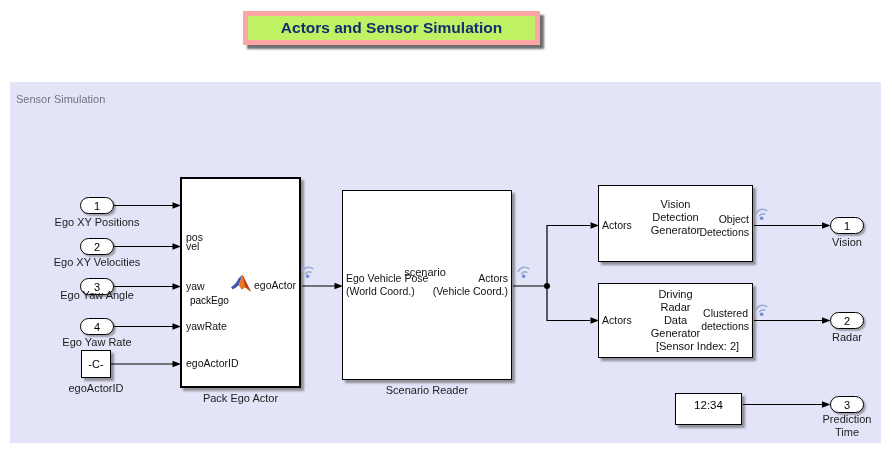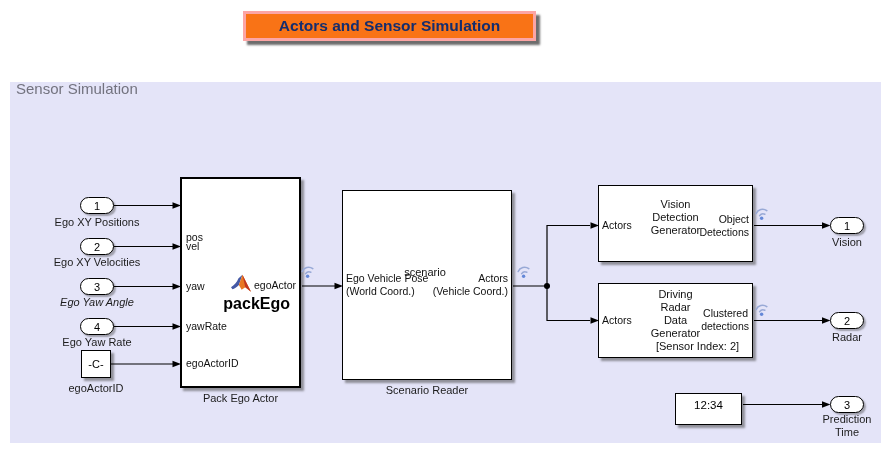--- a/index.html
+++ b/index.html
@@ -4,32 +4,32 @@
 <style>
   html,body{margin:0;padding:0;}
   body{
     width:892px;height:457px;position:relative;background:#ffffff;
     font-family:"Liberation Sans", sans-serif;color:#000;overflow:hidden;
   }
   .abs{position:absolute;}
   
   .title-box{
     left:243px;top:11px;width:287px;height:24px;
-    background:#f97316;border:3px solid #fca5a5;
+    background:#bef264;border:5px solid #fca5a5;
     box-shadow:4px 4px 2px rgba(30,30,30,0.65);
     text-align:center;line-height:24px;
     font-size:15.5px;font-weight:bold;color:#142d6e;
   }
   
   .region{
     left:10px;top:82px;width:871px;height:361px;
     background:#e4e4f8;
   }
   .region-label{
-    left:16px;top:80px;font-size:15px;color:#73737f;
+    left:16px;top:93px;font-size:11px;color:#73737f;
   }
   
   .block{
     background:#fff;border:1.2px solid #000;
     box-shadow:3px 3px 2px rgba(60,60,60,0.5);
     box-sizing:border-box;
   }
   .block.thick{border-width:2.4px;}
   .oval{
     width:34px;height:17px;background:#fff;border:1.2px solid #000;
@@ -38,38 +38,38 @@
   }
   .blk-label{font-size:11px;color:#1c1c1c;text-align:center;line-height:13px;}
   .port-txt{font-size:10.5px;color:#111;line-height:13px;white-space:nowrap;}
   .center-txt{font-size:11px;color:#111;line-height:13px;text-align:center;white-space:nowrap;}
   .right-txt{text-align:right;}
   .clock-box{
     left:675px;top:393px;width:67px;height:32px;
     text-align:center;line-height:22px;font-size:11.5px;
   }
   svg.wires{left:0;top:0;pointer-events:none;}
-  .mlb{font-weight:bold;font-size:16px;text-align:right;}
+  .mlb{font-weight:normal;font-size:10px;text-align:left;}
 </style>
 </head>
 <body>
 
 <div class="abs title-box">Actors and Sensor Simulation</div>
 
 <div class="abs region"></div>
 <div class="abs region-label">Sensor Simulation</div>
 
 <div class="abs oval" style="left:80px;top:197px;">1</div>
 <div class="abs blk-label" style="left:27px;top:216px;width:140px;">Ego XY Positions</div>
 
 <div class="abs oval" style="left:80px;top:238px;">2</div>
 <div class="abs blk-label" style="left:27px;top:256px;width:140px;">Ego XY Velocities</div>
 
 <div class="abs oval" style="left:80px;top:278px;">3</div>
-<div class="abs blk-label" style="left:27px;top:296px;width:140px;font-style:italic;">Ego Yaw Angle</div>
+<div class="abs blk-label" style="left:27px;top:289px;width:140px;">Ego Yaw Angle</div>
 
 <div class="abs oval" style="left:80px;top:318px;">4</div>
 <div class="abs blk-label" style="left:27px;top:336px;width:140px;">Ego Yaw Rate</div>
 
 <div class="abs block" style="left:81px;top:350px;width:30px;height:28px;text-align:center;line-height:26px;font-size:11px;">-C-</div>
 <div class="abs blk-label" style="left:26px;top:382px;width:140px;">egoActorID</div>
 
 <div class="abs block thick" style="left:180px;top:177px;width:121px;height:211px;"></div>
 <div class="abs port-txt" style="left:186px;top:199px;margin-top:32px;">pos</div>
 <div class="abs port-txt" style="left:186px;top:240px;">vel</div>

